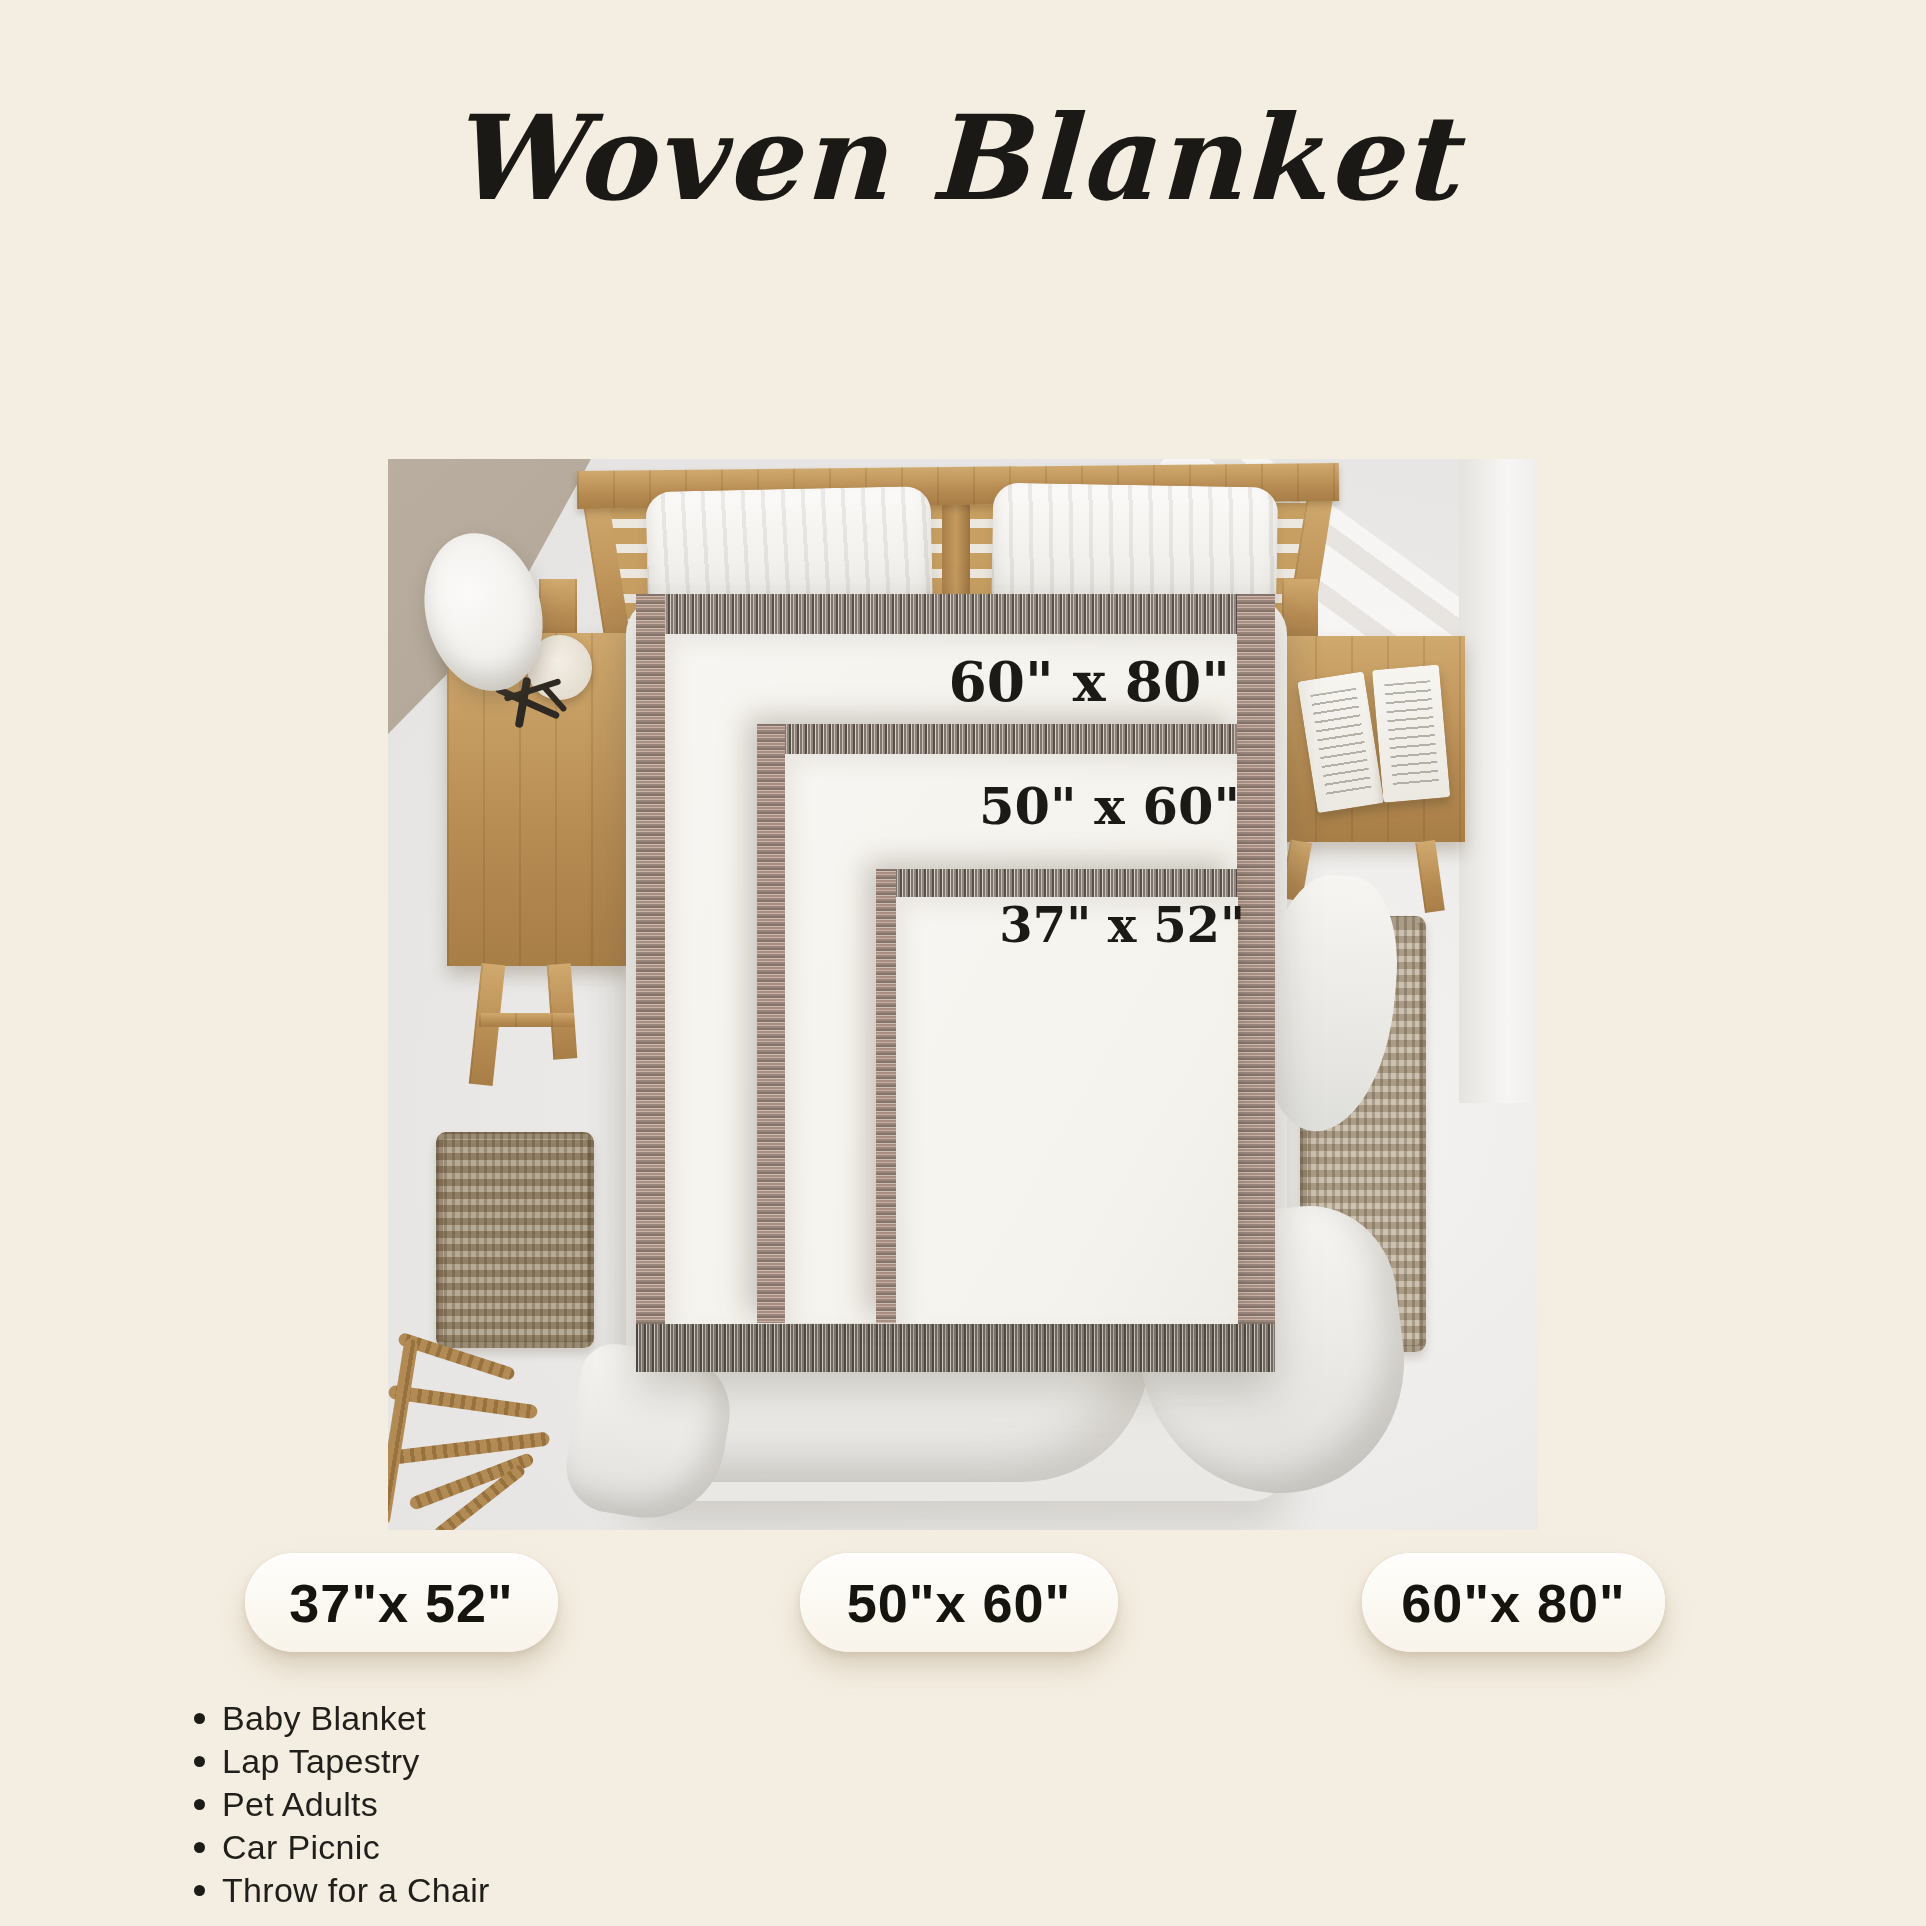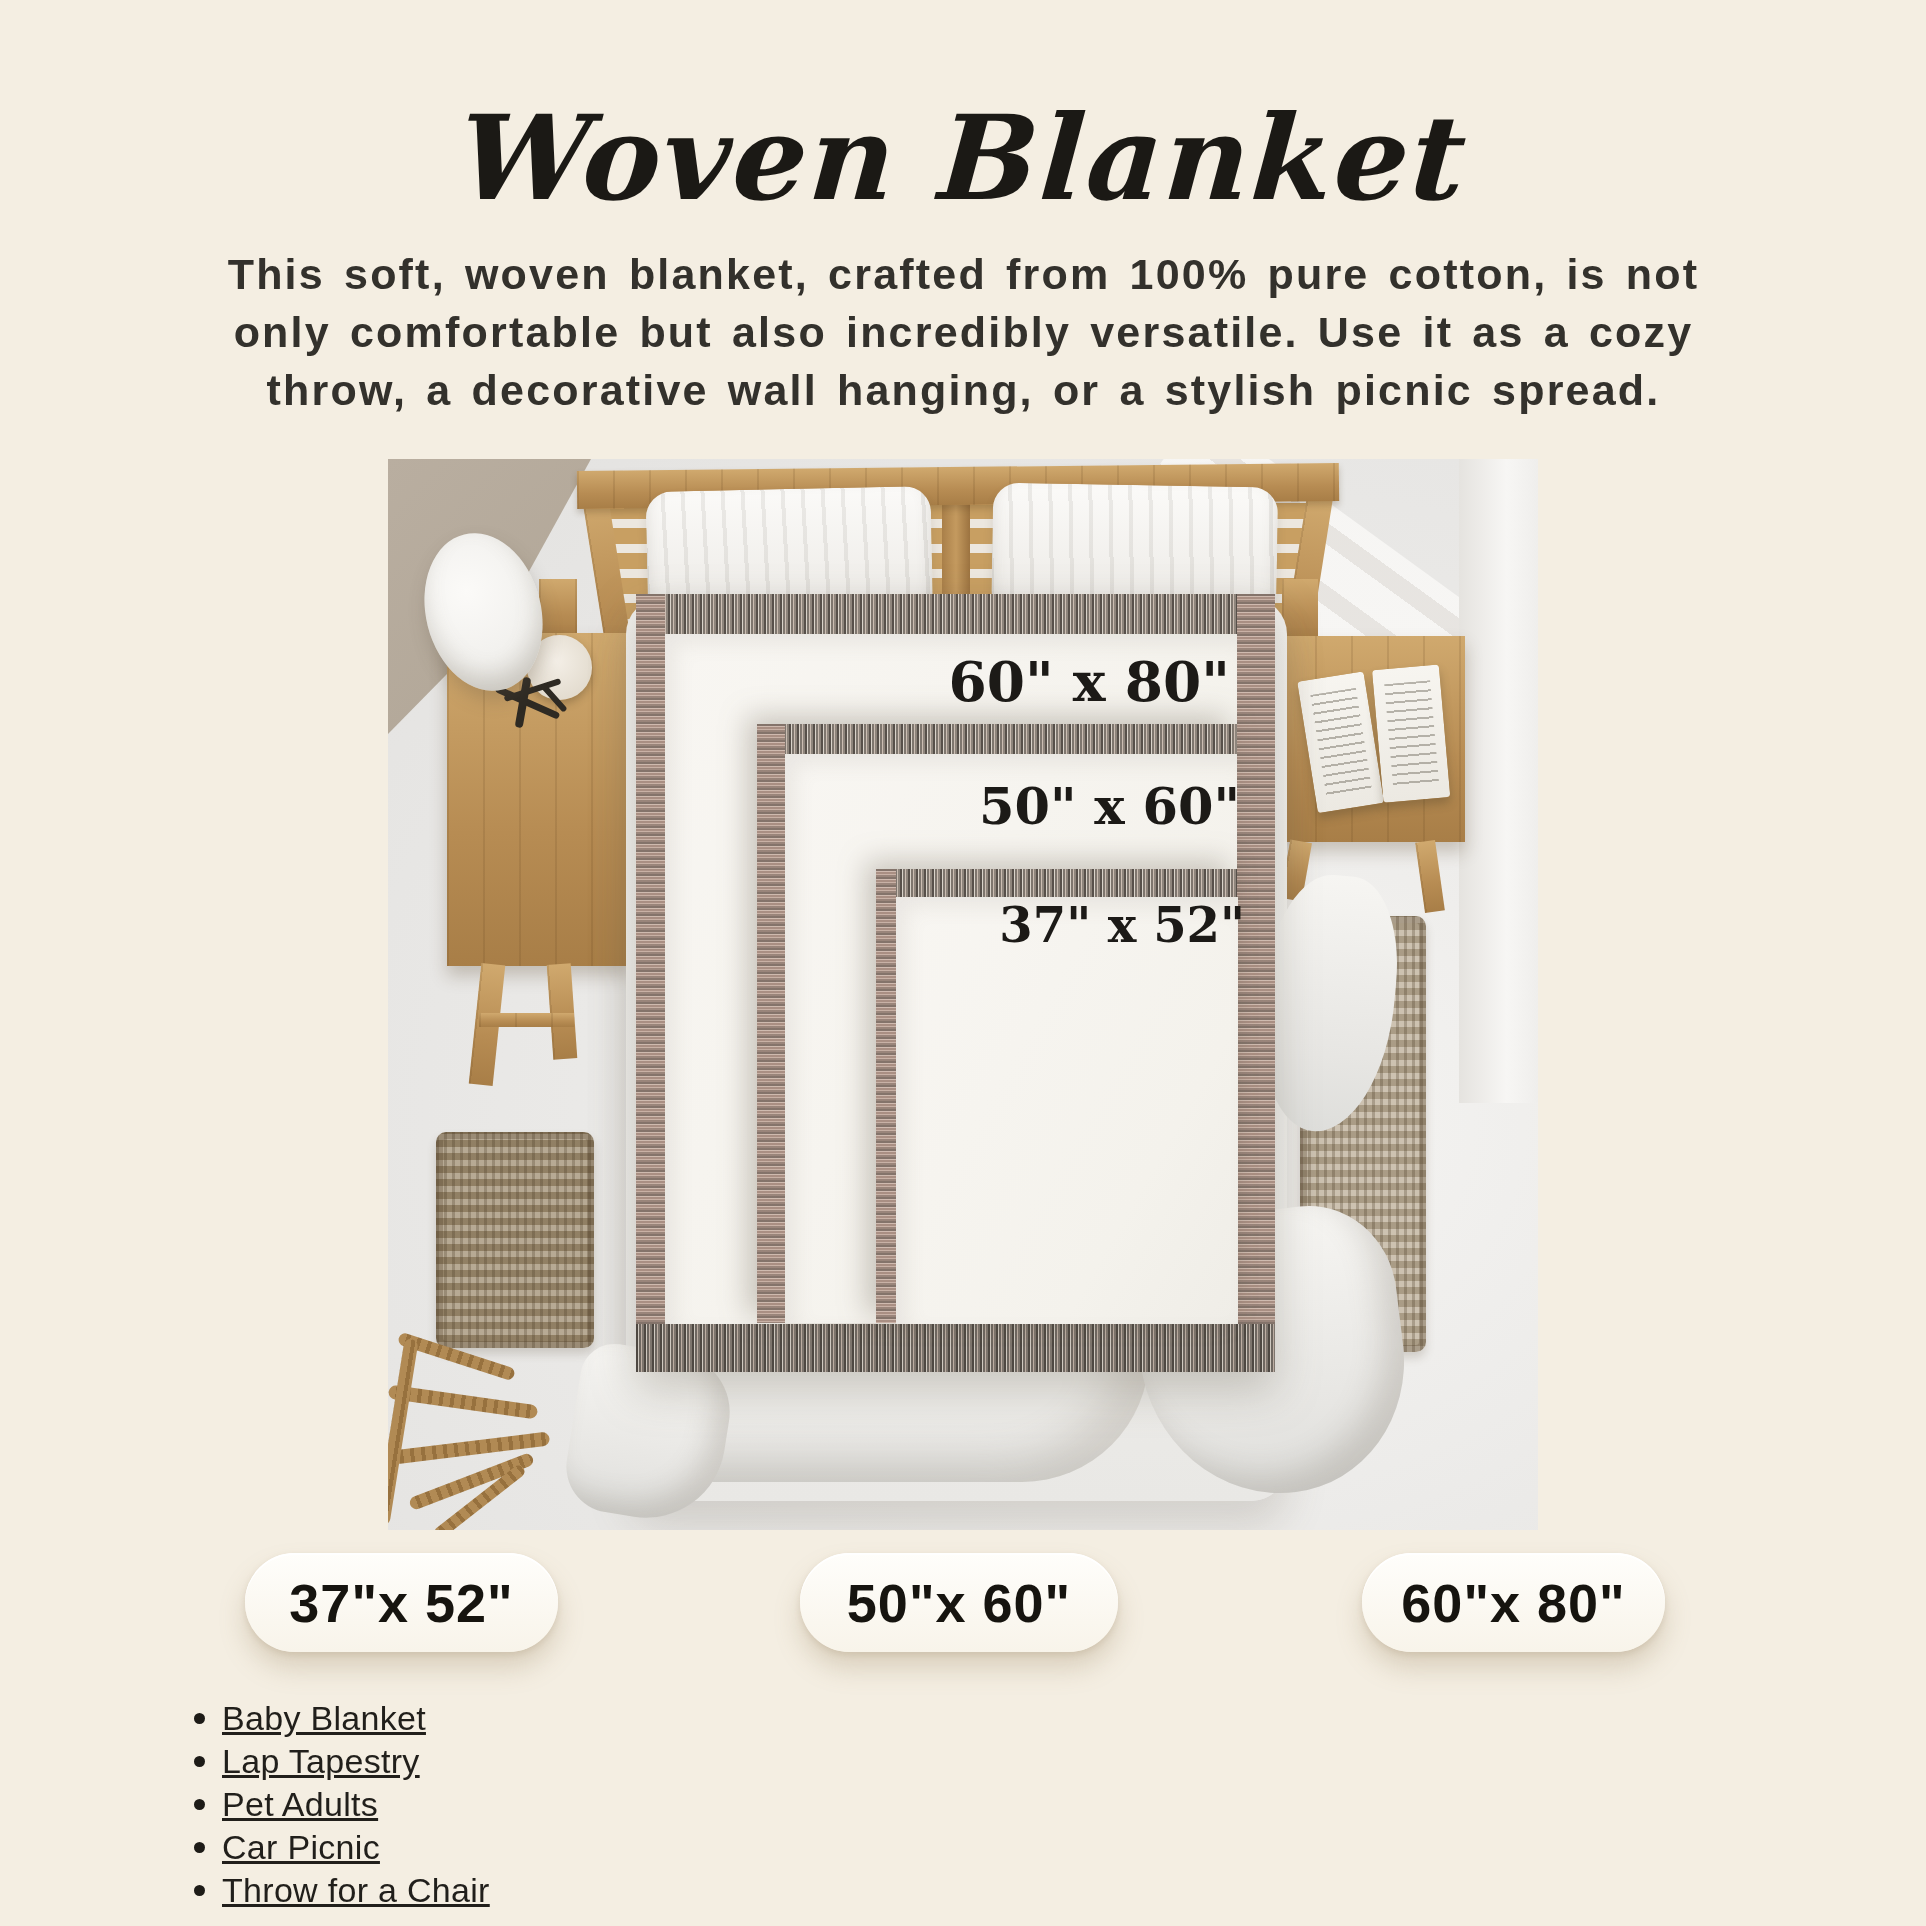--- a/index.html
+++ b/index.html
@@ -155,34 +155,29 @@
       font-size:54px;font-weight:700;letter-spacing:1px;color:#16140f;white-space:nowrap;}
   .badge-1{left:245px;width:313px;}
   .badge-2{left:800px;width:318px;}
   .badge-3{left:1362px;width:303px;}
 
   .uses{position:absolute;top:1697px;margin:0;padding:0;list-style:none;
       font-size:34px;line-height:43px;color:#211f1b;letter-spacing:0.3px;}
   .uses.col-1{left:194px;}
   .uses.col-2{left:778px;}
   .uses.col-3{left:1337px;}
-  .uses li{display:flex;align-items:center;gap:17px;white-space:nowrap;text-decoration:underline;}
+  .uses li{display:flex;align-items:center;gap:17px;white-space:nowrap;}
   .dot{flex:none;width:11px;height:11px;border-radius:50%;background:#1d1b17;}
 </style>
 </head>
 <body>
 
 <div class="canvas">
 
   <h1 class="title">Woven Blanket</h1>
-  <div class="desc">
-    <div class="desc-line">This soft, woven blanket, crafted from 100% pure cotton, is not</div>
-    <div class="desc-line">only comfortable but also incredibly versatile. Use it as a cozy</div>
-    <div class="desc-line">throw, a decorative wall hanging, or a stylish picnic spread.</div>
-  </div>
 
   <div class="photo">
     <div class="wall-wedge"></div>
     <div class="curtain-diag"></div>
     <div class="curtain-band"></div>
 
     <div class="hb-slats"></div>
     <div class="hb-post-left wood"></div>
     <div class="hb-post-right wood"></div>
     <div class="hb-divider"></div>

